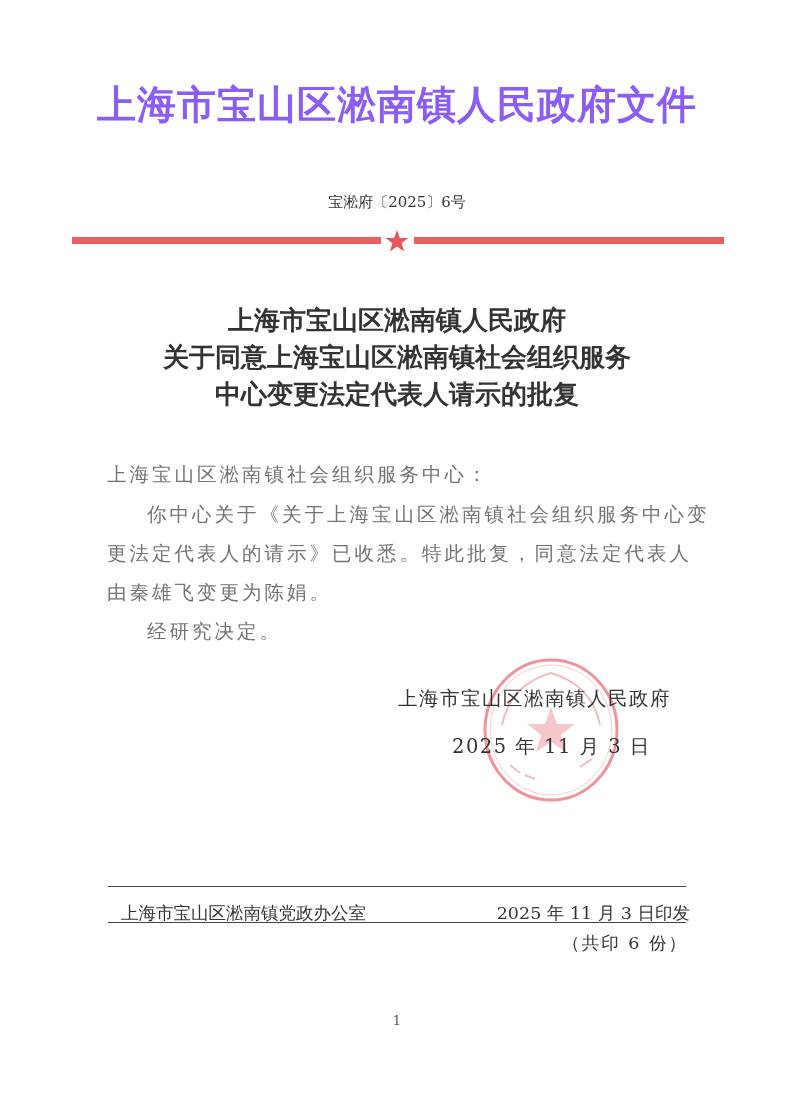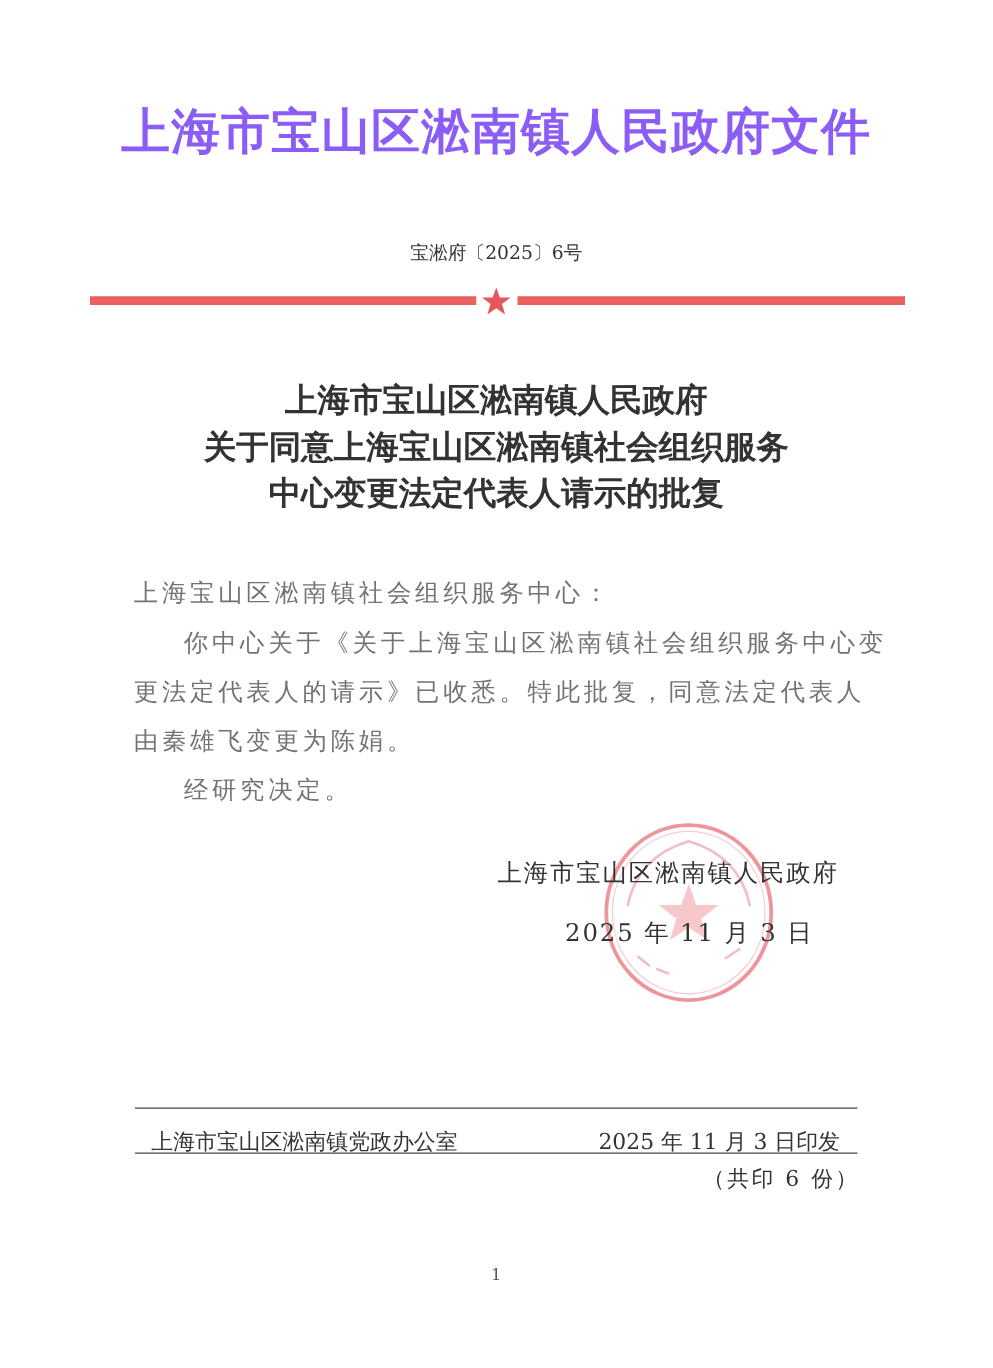--- a/index.html
+++ b/index.html
@@ -56,17 +56,17 @@
     <path d="M30,110 L40,118 M45,120 L55,124"></path>
     <path d="M100,112 L112,104"></path>
   </g>
 </svg>
 
 <div class="abs sig" style="left:398px; top:685px;">上海市宝山区淞南镇人民政府</div>
 <div class="abs sig" style="left:452px; top:733px;">2025 年 11 月 3 日</div>
 
 <div class="abs footline" style="top:886px;"></div>
 <div class="abs foot" style="left:92px; top:901px;margin-left:29px;">上海市宝山区淞南镇党政办公室</div>
-<div class="abs foot" style="right:122px; top:901px;margin-left:44px;">2025 年 11 月 3 日印发</div>
+<div class="abs foot" style="right:104px; top:901px;margin-left:44px;">2025 年 11 月 3 日印发</div>
 <div class="abs footline" style="top:922px;"></div>
 <div class="abs foot" style="right:106px; top:931px; letter-spacing:2px;">（共印 6 份）</div>
 
 <div class="abs pageno">1</div>
 
 </body></html>

